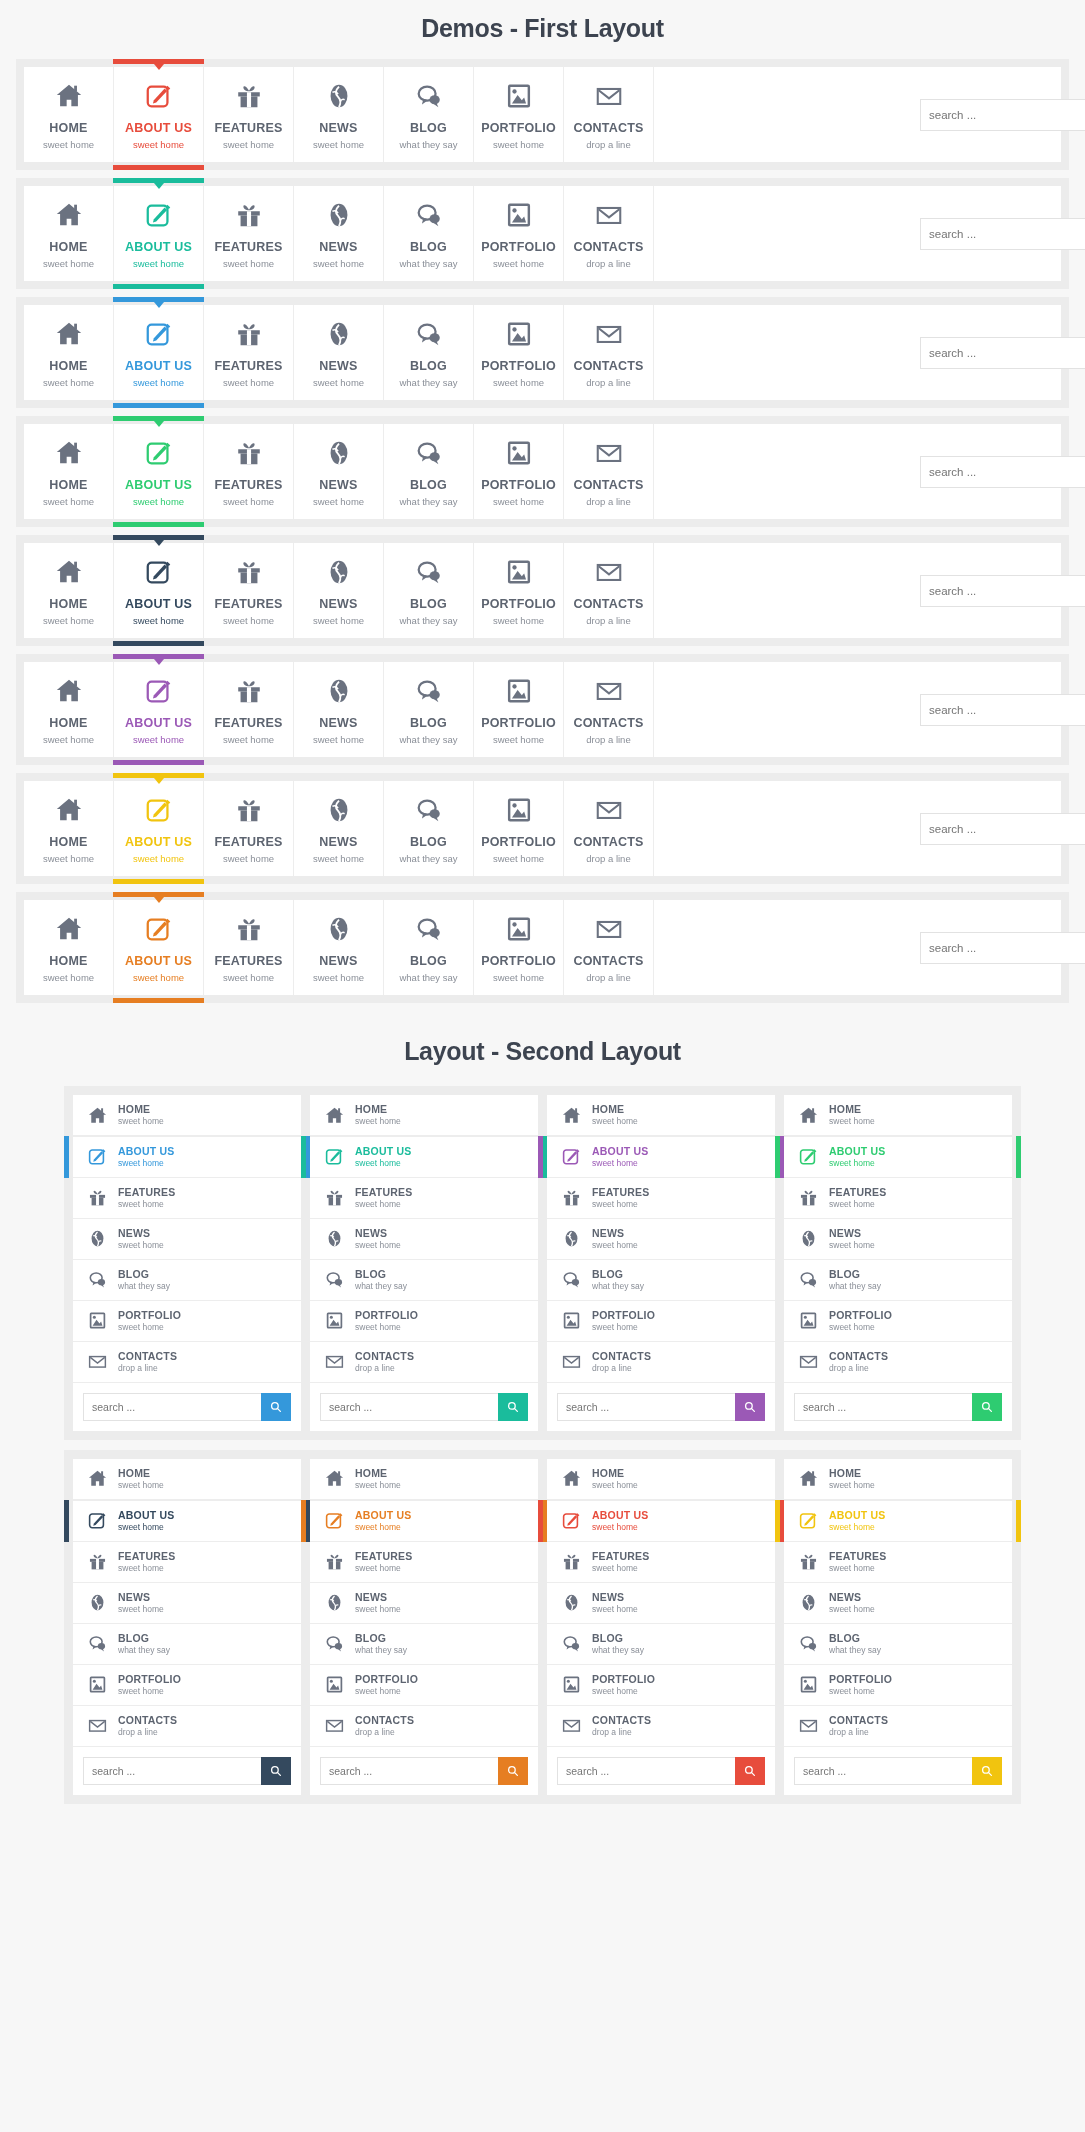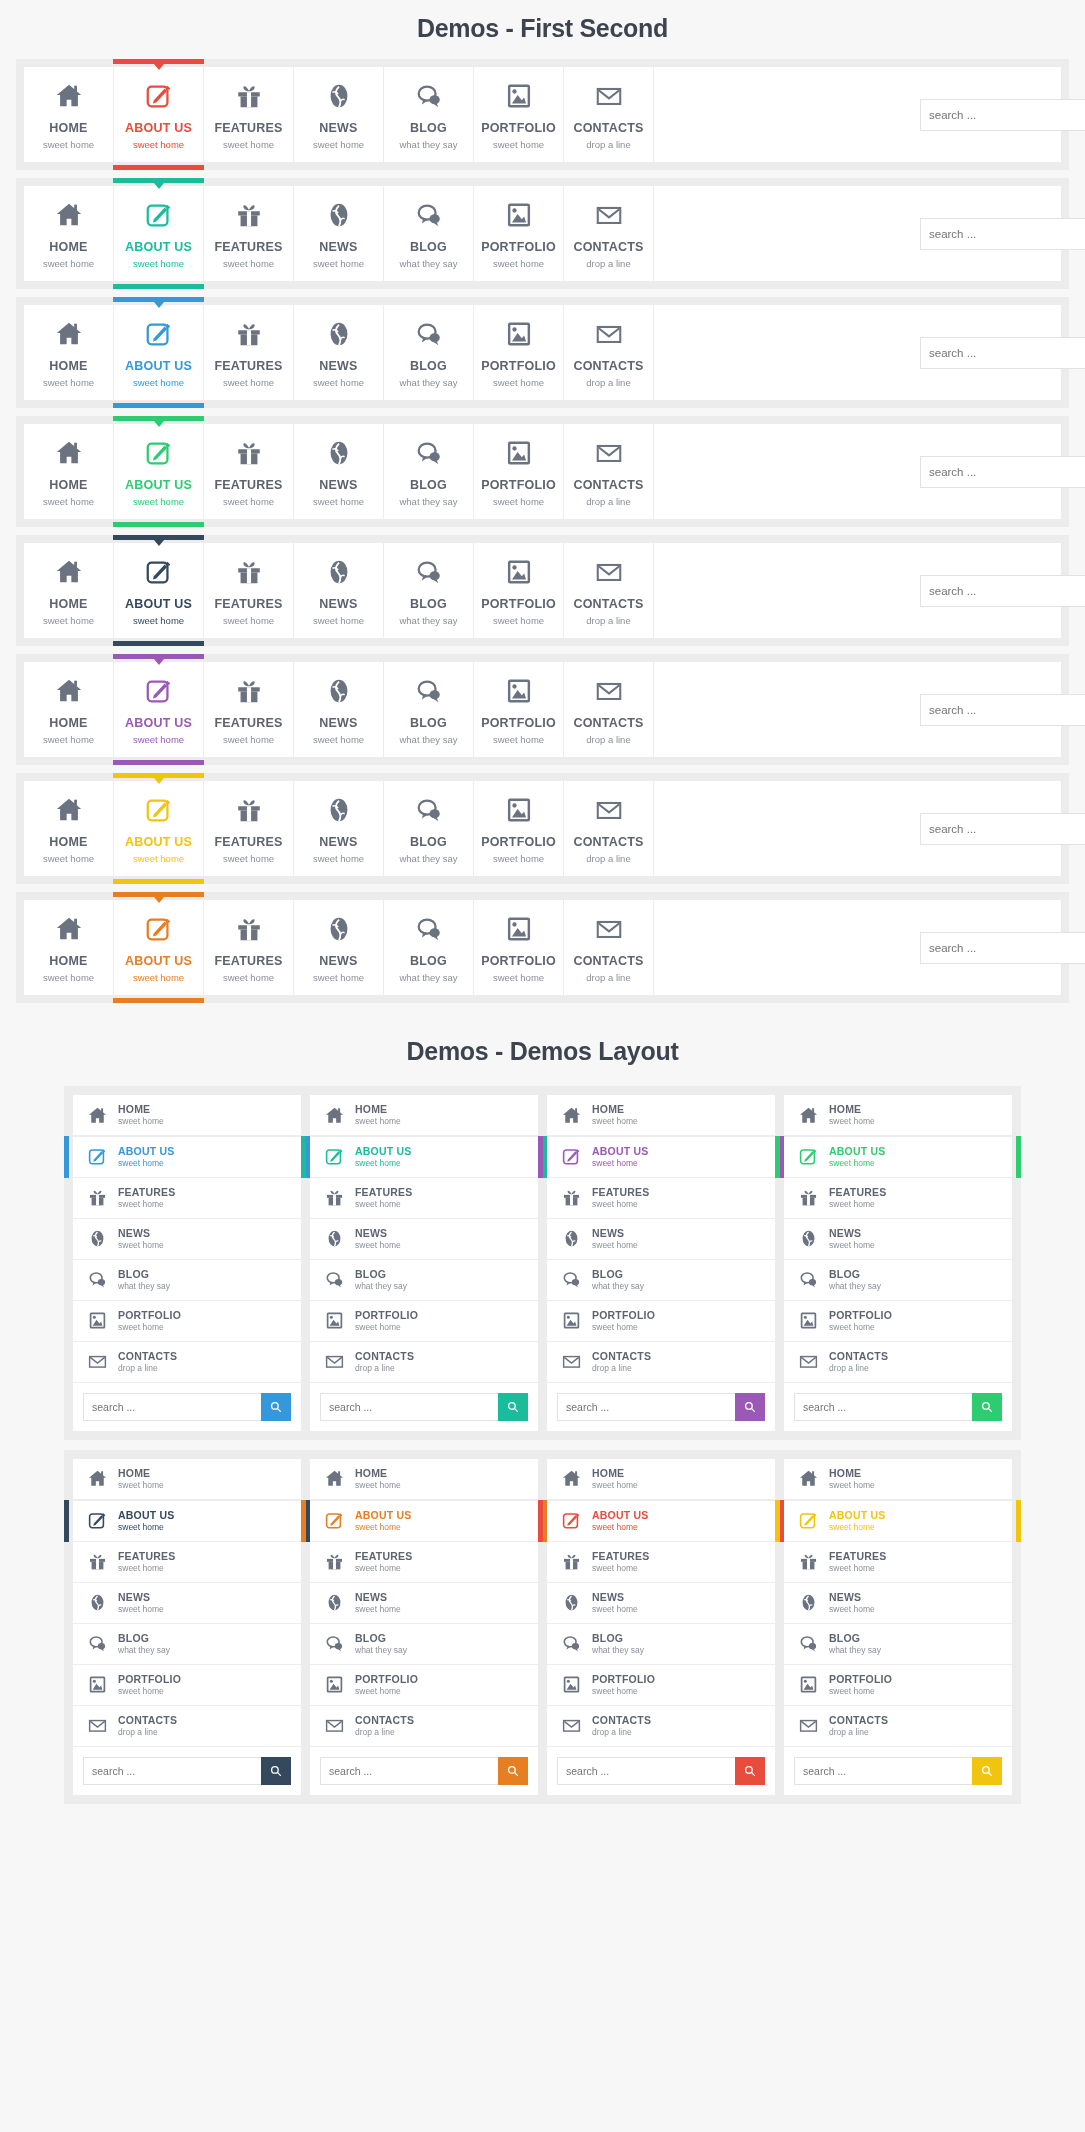--- a/index.html
+++ b/index.html
@@ -147,21 +147,21 @@
     outline: none;
     font-family: "Liberation Sans", sans-serif;
     background: #fff;
   }
   .v-search .sbtn { width: 30px; height: 28px; }
   svg { display: block; }
 </style>
 </head>
 <body>
 
-<div class="section-title">Demos - First Second</div>
+<div class="section-title">Demos - First Layout</div>
 <div id="first-layout">
     <div class="h-band">
       <div class="h-menu">
         <div class="h-item">
           <div class="ico">
             <svg width="30" height="30" viewBox="0 0 32 32" fill="none">
               <path d="M16 4 L3 15 h3.5 v12 h7 v-7 h5 v7 h7 V15 H29 Z" fill="#6b7280"></path>
               <rect x="21.5" y="5" width="3" height="6" fill="#6b7280"></rect>
             </svg>
           </div>
@@ -871,21 +871,21 @@
         </div>
         <div class="h-search">
           <div class="sbox">
             <input type="text" value="" placeholder="search ..." style="">
           </div>
         </div>
       </div>
     </div>
   </div>
 
-<div id="second-title-wrap" class="section-title">Demos - Demos Layout</div>
+<div id="second-title-wrap" class="section-title">Layout - Second Layout</div>
 <div id="second-layout">
     <div class="v-grid-band">
       <div class="v-menu">
         <div class="v-item">
           <div class="ico">
             <svg width="21" height="21" viewBox="0 0 32 32" fill="none">
               <path d="M16 4 L3 15 h3.5 v12 h7 v-7 h5 v7 h7 V15 H29 Z" fill="#6b7280"></path>
               <rect x="21.5" y="5" width="3" height="6" fill="#6b7280"></rect>
             </svg>
           </div>

